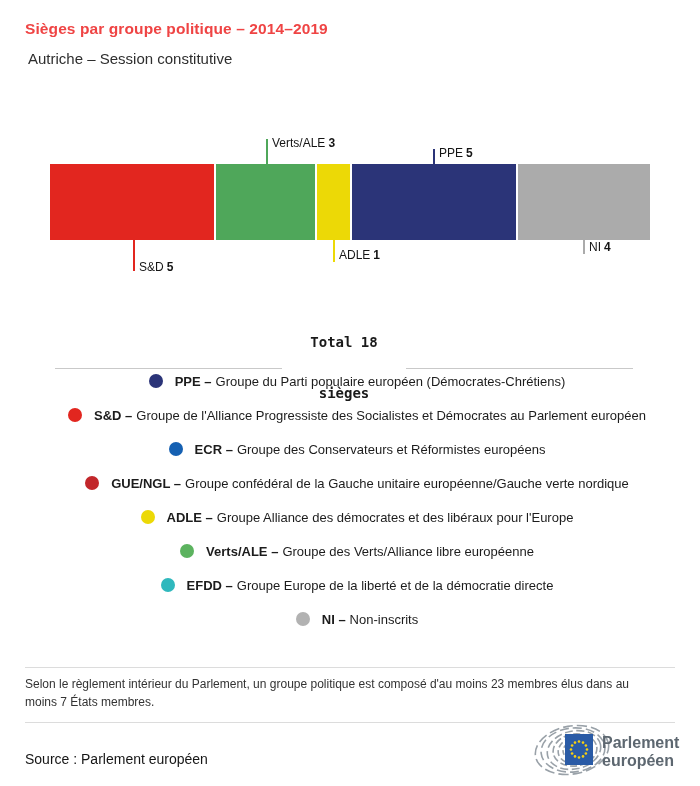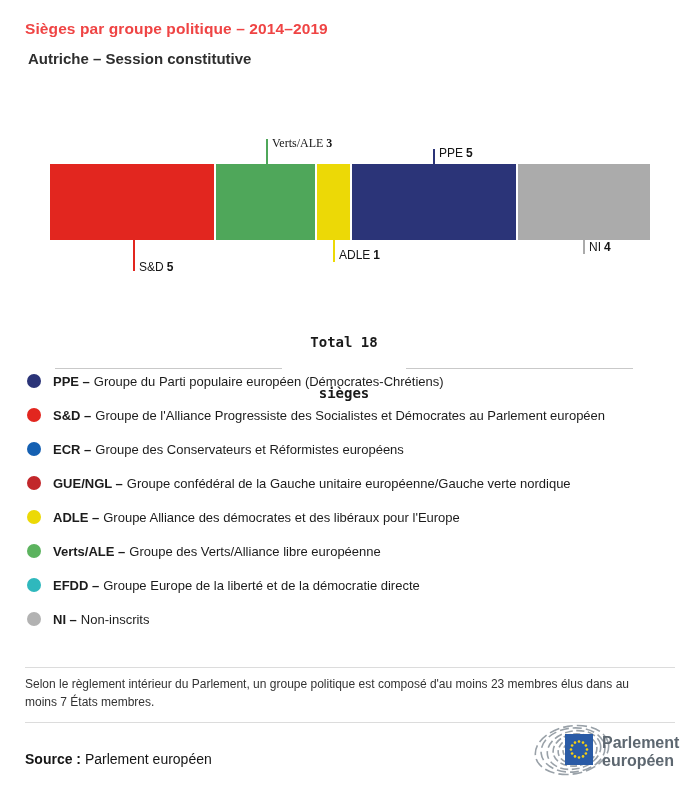--- a/index.html
+++ b/index.html
@@ -2,55 +2,55 @@
 <html><head>
 <meta charset="utf-8">
 <style>
   html,body{margin:0;padding:0;background:#fff;}
   .page{
     position:relative;width:700px;height:786px;background:#ffffff;
     font-family:"Liberation Sans", sans-serif;color:#1a1a1a;overflow:hidden;
   }
   .abs{position:absolute;}
   .title{left:25px;top:20px;font-size:15.5px;font-weight:bold;color:#ef4444;letter-spacing:.1px;}
-  .subtitle{left:28px;top:50px;font-size:15px;color:#2e2e2e;font-weight:bold;}
+  .subtitle{left:28px;top:50px;font-size:15px;color:#2e2e2e;}
   
   .bar{left:50px;top:164px;width:600px;height:76px;display:flex;gap:2px;}
   .seg{height:100%;}
   .tick{position:absolute;width:1.5px;}
   .callout{position:absolute;font-size:12px;color:#151515;white-space:nowrap;}
   .callout b{font-weight:bold;margin-left:3px;}
   .tick-verts{left:266px;top:139px;height:25px;}
-  .co-verts  {left:272px;top:136px;font-family:Liberation Serif, serif;}
+  .co-verts  {left:272px;top:136px;}
   .tick-ppe  {left:433px;top:149px;height:15px;}
   .co-ppe    {left:439px;top:146px;}
   .tick-sd   {left:133px;top:240px;height:31px;}
   .co-sd     {left:139px;top:260px;}
   .tick-adle {left:333px;top:240px;height:22px;}
   .co-adle   {left:339px;top:248px;}
   .tick-ni   {left:583px;top:240px;height:14px;}
   .co-ni     {left:589px;top:240px;}
   
   .total-row{left:55px;top:300px;width:578px;display:flex;align-items:center;gap:28px;}
   .rule{flex:1;border-top:1px solid #c9c9c9;height:0;}
   .total-text{font-family:"DejaVu Sans Mono", monospace;font-weight:bold;font-size:14px;
     line-height:17px;text-align:center;color:#1a1a1a;white-space:pre;}
   
   .legend-heading{left:25px;top:341px;font-size:15.5px;font-weight:bold;color:#151515;}
   .legend{left:27px;top:364px;width:660px;}
-  .lrow{display:flex;align-items:center;height:34px;}
+  .lrow{display:flex;align-items:center;height:34px;justify-content:center;}
   .dot{width:14px;height:14px;border-radius:50%;margin-right:12px;flex:none;}
   .ltext{font-size:13px;color:#1c1c1c;white-space:nowrap;}
   .lname{font-weight:bold;margin-right:4px;}
   
   .hr{left:25px;width:650px;border-top:1px solid #dcdcdc;height:0;}
   .hr1{top:667px;} .hr2{top:722px;}
   .note{left:25px;top:675px;width:612px;font-size:12px;line-height:18px;color:#333;}
   .source{left:25px;top:751px;font-size:14px;color:#151515;}
-  .source b{font-weight:bold;}
+  .source b{font-weight:normal;}
   .logo{left:531px;top:722px;}
 </style>
 </head>
 <body>
 
 <div class="page">
 
   <div class="abs title">Sièges par groupe politique – 2014–2019</div>
   <div class="abs subtitle">Autriche – Session constitutive</div>
 

